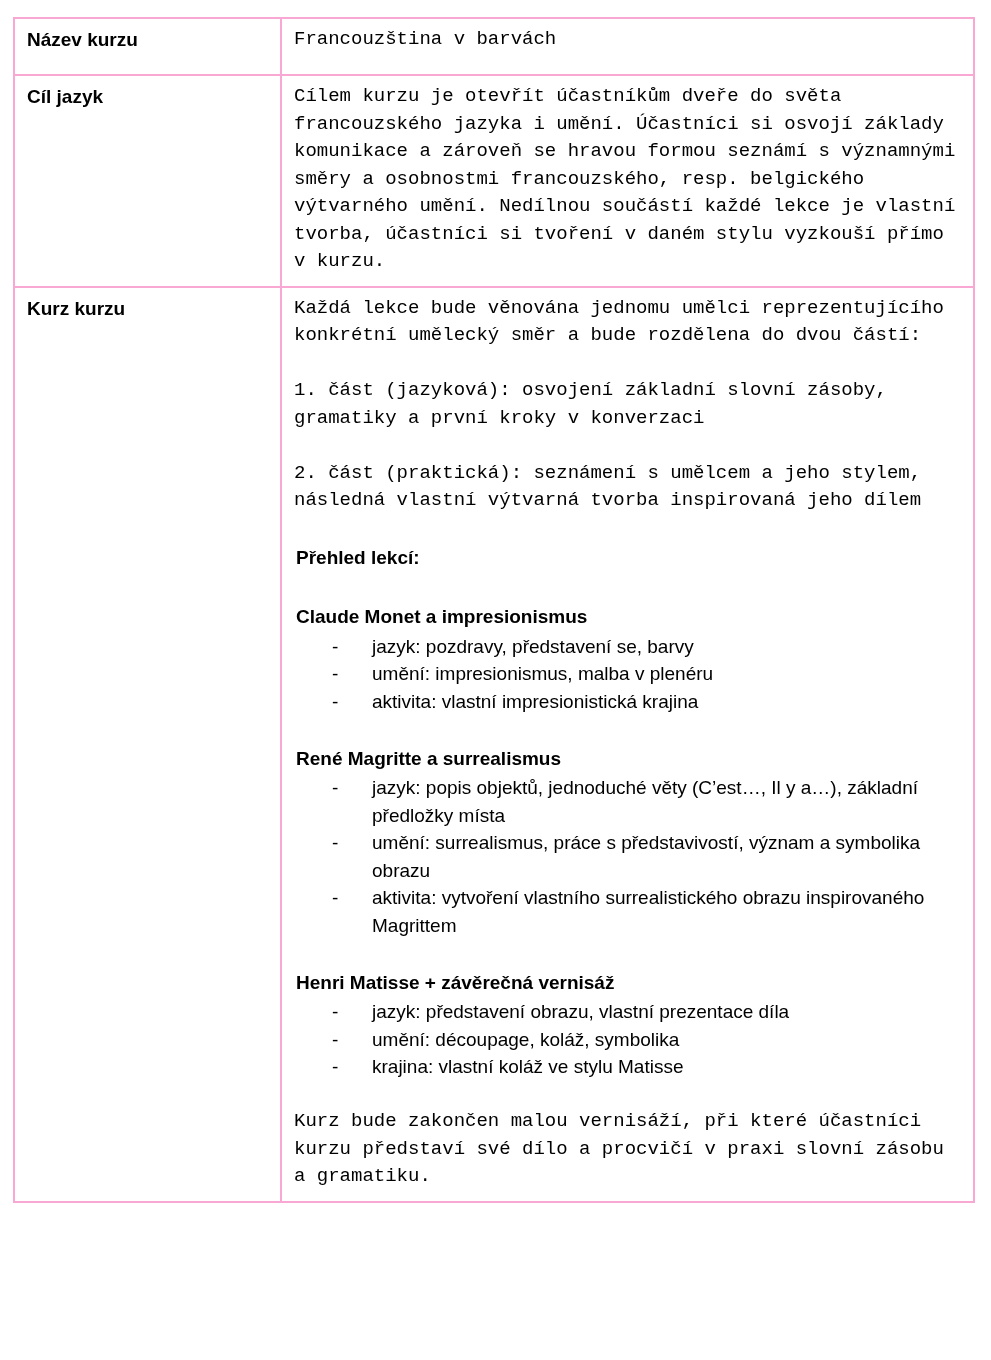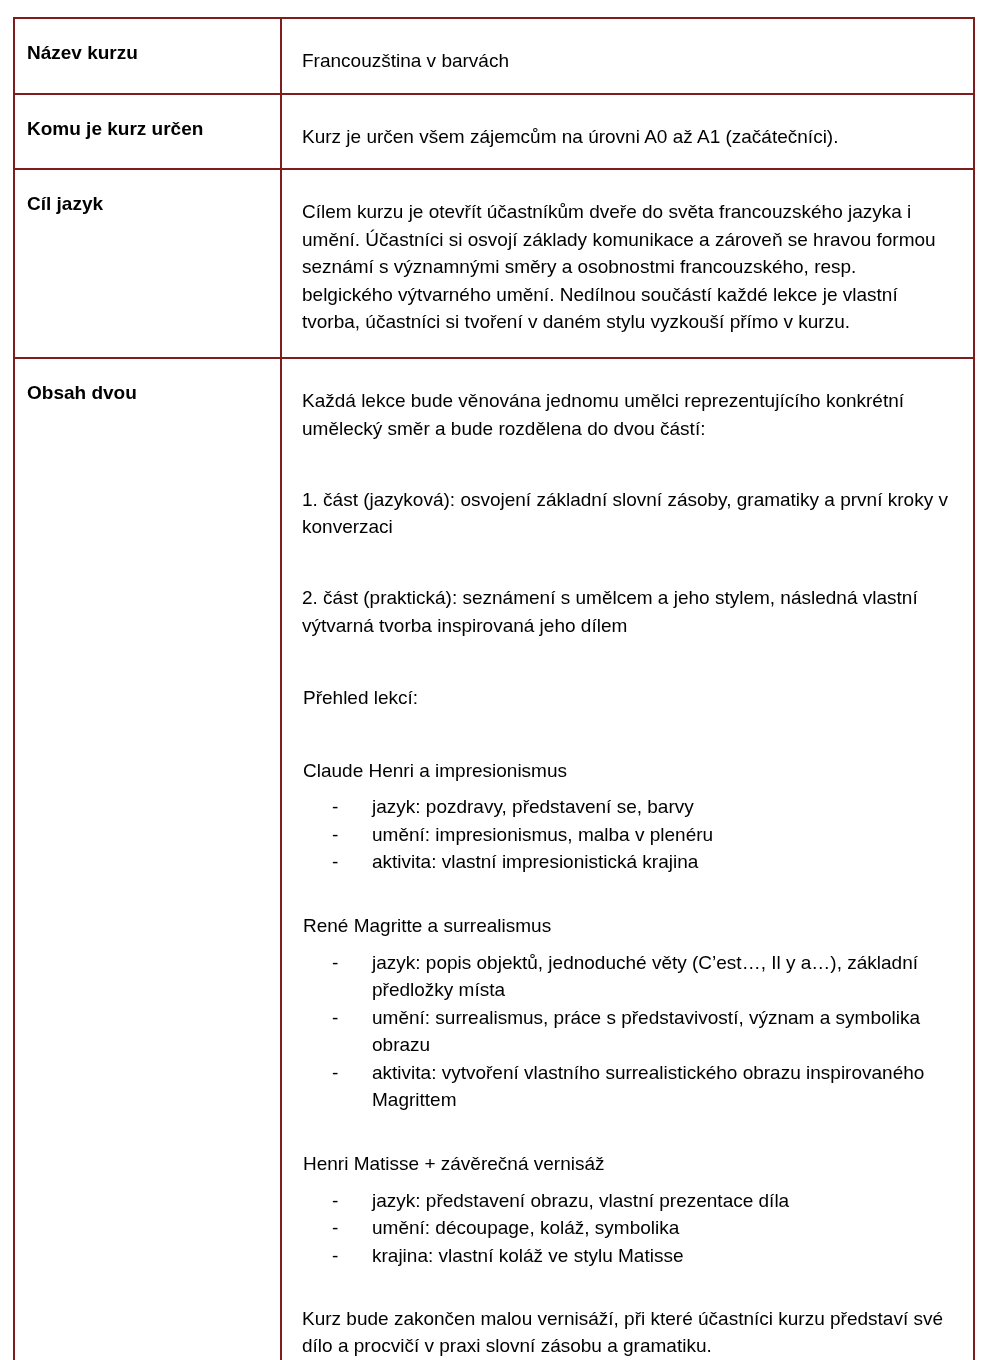--- a/index.html
+++ b/index.html
@@ -16,43 +16,43 @@
     font-family: "Liberation Sans", "DejaVu Sans", sans-serif;
     color: #000000;
   }
   table.course-table {
     border-collapse: collapse;
     width: 962px;
     table-layout: fixed;
   }
   .course-table th,
   .course-table td {
-    border: 2px solid #7f1d1d;
+    border: 2px solid #f9a8d4;
     vertical-align: top;
     text-align: left;
-    padding: 20px 14px 10px 12px;
+    padding: 7px 14px 10px 12px;
     font-size: 19px;
     line-height: 27.5px;
     font-weight: normal;
     box-sizing: border-box;
   }
   .course-table th {
     width: 267px;
     font-weight: bold;
   }
   
   .course-table tr:nth-child(1) th, .course-table tr:nth-child(1) td { height: 57px; }
   .course-table tr:nth-child(2) th, .course-table tr:nth-child(2) td { height: 55px; }
   .course-table tr:nth-child(3) th, .course-table tr:nth-child(3) td { height: 189px; }
   .course-table tr:nth-child(4) th, .course-table tr:nth-child(4) td { height: 864px; }
   .course-table tr:nth-child(5) th, .course-table tr:nth-child(5) td { height: 51px; }
   .course-table tr:nth-child(6) th, .course-table tr:nth-child(6) td { height: 112px; }
 
-  .para { margin: 8px; }
-  .heading { margin: 9px; font-weight: normal; }
+  .para { margin: 0; font-family: Liberation Mono, monospace; }
+  .heading { margin: 2px; font-weight: bold; }
   .gap { height: 27.5px; }
   .blist { margin: 0; }
   .blist-item {
     position: relative;
     padding-left: 78px;
   }
   .blist-item .marker {
     position: absolute;
     left: 38px;
     top: 0;
@@ -64,43 +64,37 @@
 <div class="page">
   <table class="course-table">
     <tbody>
         <tr>
           <th><span>Název kurzu</span></th>
           <td>
             <div class="para">Francouzština v barvách</div>
           </td>
         </tr>
         <tr>
-          <th><span>Komu je kurz určen</span></th>
-          <td>
-            <div class="para">Kurz je určen všem zájemcům na úrovni A0 až A1 (začátečníci).</div>
-          </td>
-        </tr>
-        <tr>
           <th><span>Cíl jazyk</span></th>
           <td>
             <div class="para">Cílem kurzu je otevřít účastníkům dveře do světa francouzského jazyka i umění. Účastníci si osvojí základy komunikace a zároveň se hravou formou seznámí s významnými směry a osobnostmi francouzského, resp. belgického výtvarného umění. Nedílnou součástí každé lekce je vlastní tvorba, účastníci si tvoření v daném stylu vyzkouší přímo v kurzu.</div>
           </td>
         </tr>
         <tr>
-          <th><span>Obsah dvou</span></th>
+          <th><span>Kurz kurzu</span></th>
           <td>
             <div class="para">Každá lekce bude věnována jednomu umělci reprezentujícího konkrétní umělecký směr a bude rozdělena do dvou částí:</div>
             <div class="gap"></div>
             <div class="para">1. část (jazyková): osvojení základní slovní zásoby, gramatiky a první kroky v konverzaci</div>
             <div class="gap"></div>
             <div class="para">2. část (praktická): seznámení s umělcem a jeho stylem, následná vlastní výtvarná tvorba inspirovaná jeho dílem</div>
             <div class="gap"></div>
             <div class="heading">Přehled lekcí:</div>
             <div class="gap"></div>
-            <div class="heading">Claude Henri a impresionismus</div>
+            <div class="heading">Claude Monet a impresionismus</div>
             <div class="blist">
               <div class="blist-item"><span class="marker">-</span><span>jazyk: pozdravy, představení se, barvy</span></div>
               <div class="blist-item"><span class="marker">-</span><span>umění: impresionismus, malba v plenéru</span></div>
               <div class="blist-item"><span class="marker">-</span><span>aktivita: vlastní impresionistická krajina</span></div>
             </div>
             <div class="gap"></div>
             <div class="heading">René Magritte a surrealismus</div>
             <div class="blist">
               <div class="blist-item"><span class="marker">-</span><span>jazyk: popis objektů, jednoduché věty (C’est…, Il y a…), základní předložky místa</span></div>
               <div class="blist-item"><span class="marker">-</span><span>umění: surrealismus, práce s představivostí, význam a symbolika obrazu</span></div>

